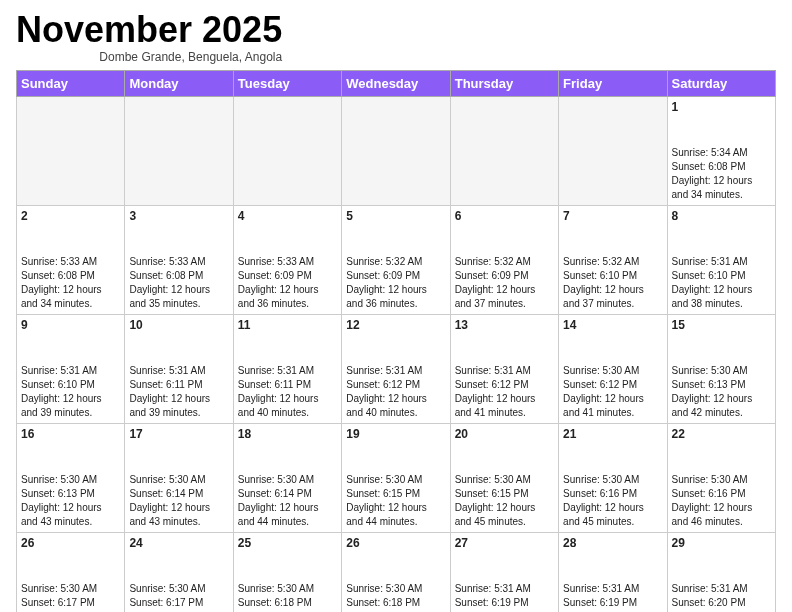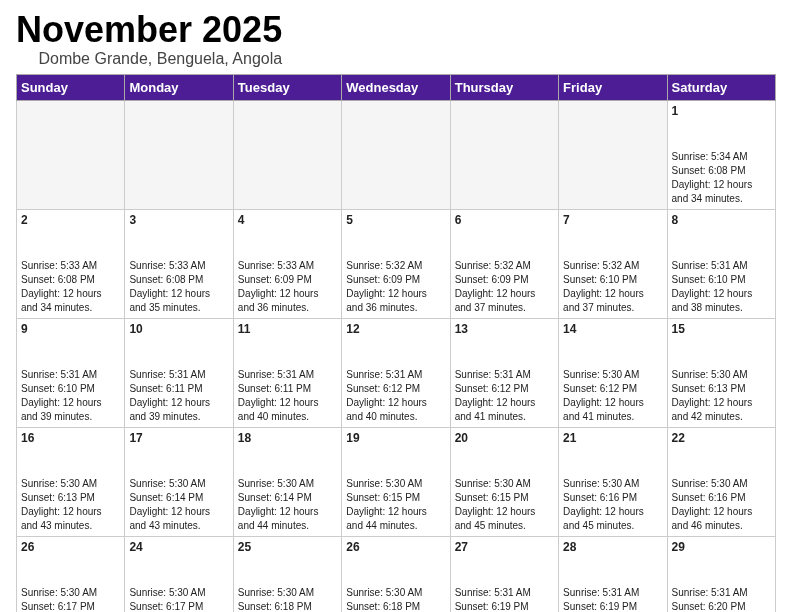--- a/index.html
+++ b/index.html
@@ -34,30 +34,30 @@
     .title-section {
       text-align: right;
     }
     .calendar-title {
       font-size: 36px;
       font-weight: bold;
       color: #000000;
       line-height: 1.1;
     }
     .calendar-subtitle {
-      font-size: 16px;
+      font-size: 12px;
       color: #444;
     }
     .calendar-table {
       width: 100%;
       border-collapse: collapse;
       table-layout: fixed;
     }
     .calendar-table th {
-      background: #4c1d95;
+      background: #8b5cf6;
       color: #fff;
       font-size: 13px;
       font-weight: bold;
       padding: 5px 4px;
       text-align: left;
       border: 1px solid #aaa;
     }
     .calendar-table td {
       border: 1px solid #ccc;
       vertical-align: top;

